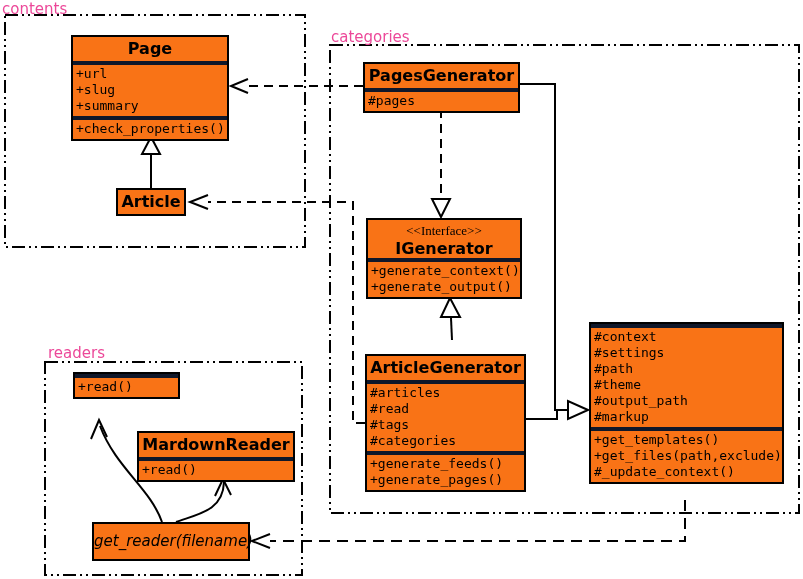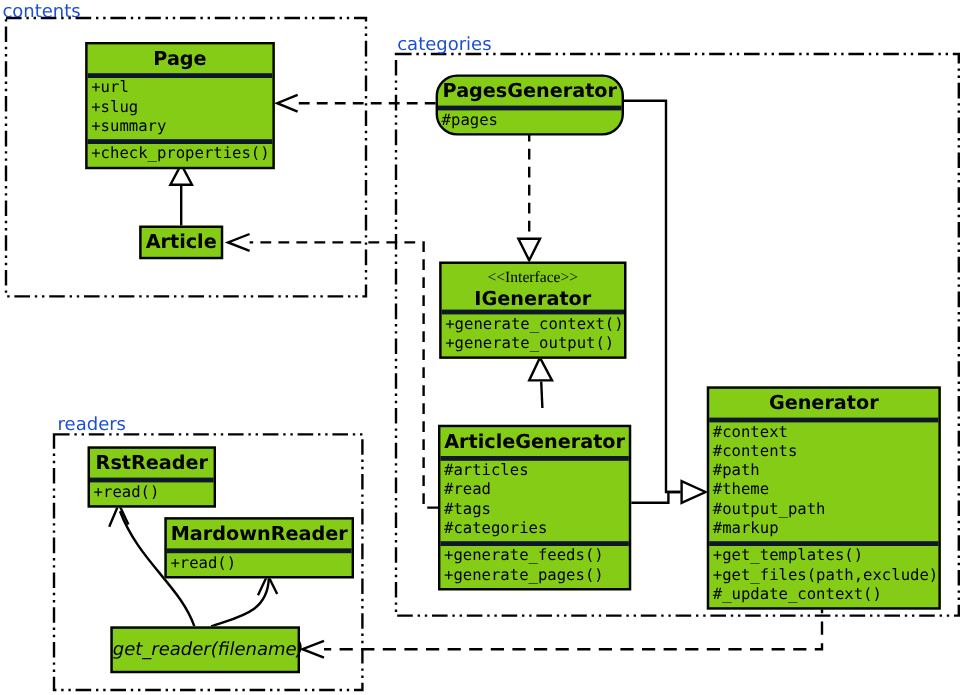--- a/index.html
+++ b/index.html
@@ -1,20 +1,20 @@
 <!DOCTYPE html>
 <html><head>
 <meta charset="utf-8">
 <style>
   html,body{margin:0;padding:0;background:#fff;}
   .canvas{position:relative;width:803px;height:579px;background:#ffffff;
           font-family:"DejaVu Sans",sans-serif;color:#000;overflow:hidden;}
   .edges{position:absolute;left:0;top:0;}
-  .pkg-label{position:absolute;font-size:15px;line-height:16px;color:#1d4ed8;}
-  .uml-class{position:absolute;background:#84cc16;border:2px solid #000;box-sizing:border-box;}
+  .pkg-label{position:absolute;font-size:15px;line-height:16px;color:#ec4899;}
+  .uml-class{position:absolute;background:#f97316;border:2px solid #000;box-sizing:border-box;}
   .t{font-weight:700;font-size:16px;text-align:center;line-height:24px;white-space:nowrap;overflow:hidden;}
   .t2{font-weight:700;font-size:16px;text-align:center;line-height:19px;white-space:nowrap;}
   .stereo{font-family:Liberation Serif, serif;font-weight:400;font-size:13px;text-align:center;line-height:16px;padding-top:3px;}
   .s{border-top:4px solid #0f172a;padding:1px 0 2px 0;}
   .mem{font-family:"DejaVu Sans Mono",monospace;font-size:13px;line-height:16px;padding:0 2px 0 3px;white-space:pre;overflow:hidden;}
   .fn{font-size:15px;text-align:center;line-height:34px;white-space:nowrap;font-style:italic;}
 </style>
 </head>
 <body>
 
@@ -69,21 +69,21 @@
     </div>
     <div class="s">
       <div class="mem">+check_properties()</div>
     </div>
   </div>
 
   <div class="uml-class" style="left:116px;top:188px;width:70px;">
     <div class="t">Article</div>
   </div>
 
-  <div class="uml-class" style="left:363px;top:62px;width:157px;border-radius:18px;">
+  <div class="uml-class" style="left:363px;top:62px;width:157px;">
     <div class="t">PagesGenerator</div>
     <div class="s">
       <div class="mem">#pages</div>
     </div>
   </div>
 
   <div class="uml-class" style="left:366px;top:218px;width:156px;">
     <div>
       <div class="stereo">&lt;&lt;Interface&gt;&gt;</div>
       <div class="t2">IGenerator</div>
@@ -102,38 +102,36 @@
       <div class="mem">#tags</div>
       <div class="mem">#categories</div>
     </div>
     <div class="s">
       <div class="mem">+generate_feeds()</div>
       <div class="mem">+generate_pages()</div>
     </div>
   </div>
 
   <div class="uml-class" style="left:589px;top:322px;width:195px;">
-    <div class="t">Generator</div>
     <div class="s">
       <div class="mem">#context</div>
-      <div class="mem">#contents</div>
+      <div class="mem">#settings</div>
       <div class="mem">#path</div>
       <div class="mem">#theme</div>
       <div class="mem">#output_path</div>
       <div class="mem">#markup</div>
     </div>
     <div class="s">
       <div class="mem">+get_templates()</div>
       <div class="mem">+get_files(path,exclude)</div>
       <div class="mem">#_update_context()</div>
     </div>
   </div>
 
   <div class="uml-class" style="left:73px;top:372px;width:107px;">
-    <div class="t">RstReader</div>
     <div class="s">
       <div class="mem">+read()</div>
     </div>
   </div>
 
   <div class="uml-class" style="left:137px;top:431px;width:158px;">
     <div class="t">MardownReader</div>
     <div class="s">
       <div class="mem">+read()</div>
     </div>

